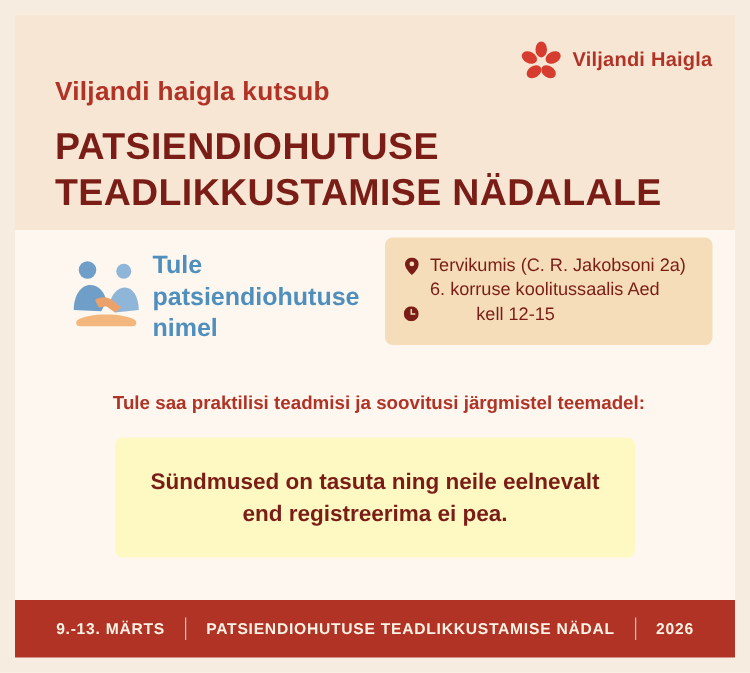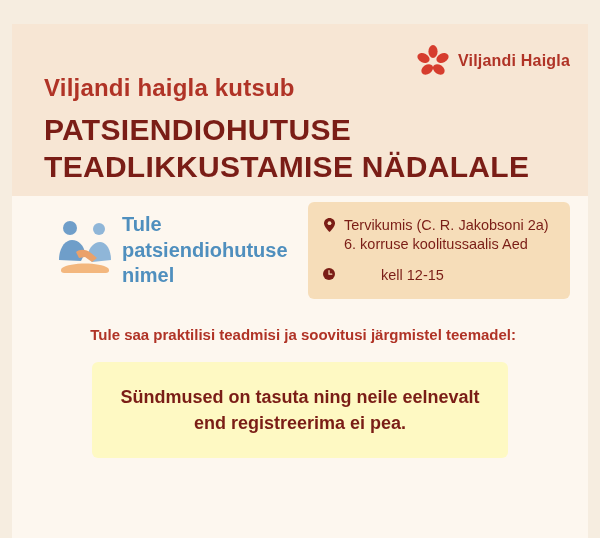--- a/index.html
+++ b/index.html
@@ -12,21 +12,21 @@
     background: #f6ede0;
     font-family: "Liberation Sans", sans-serif;
     overflow: hidden;
   }
   .poster {
     position: relative;
     width: 600px;
     height: 538px;
     background: #f6ede0;
     box-sizing: border-box;
-    padding: 24px 12px 12px 12px;
+    padding: 12px 12px 12px 12px;
   }
   .inner {
     position: relative;
     width: 576px;
     height: 514px;
     background: #fdf7ef;
     box-sizing: border-box;
   }
   .header-area {
     position: absolute;
@@ -54,21 +54,21 @@
     font-size: 16px;
     font-weight: bold;
     letter-spacing: 0.2px;
     white-space: nowrap;
   }
   .kicker {
     position: absolute;
     left: 32px;
     top: 50px;
     color: #b03326;
-    font-size: 24px;
+    font-size: 21px;
     font-weight: bold;
     letter-spacing: 0.2px;
   }
   .title {
     position: absolute;
     left: 32px;
     top: 88px;
     width: 520px;
     color: #7a1d16;
     font-size: 30px;
@@ -109,21 +109,21 @@
     width: 262px;
     background: #f6ddb9;
     border-radius: 6px;
     padding: 14px 14px 14px 14px;
     box-sizing: border-box;
   }
   .info-row {
     display: flex;
     align-items: flex-start;
     gap: 8px;
-    margin-bottom: 12px;
+    margin-bottom: 1px;
   }
   .info-row:last-child { margin-bottom: 0; gap: 45px; }
   .info-ico {
     width: 14px;
     flex: 0 0 14px;
     padding-top: 2px;
     color: #7a1d16;
     text-align: center;
     font-size: 13px;
     line-height: 1.2;
@@ -262,15 +262,22 @@
       </div>
     </div>
 
     <div class="subhead">Tule saa praktilisi teadmisi ja soovitusi järgmistel teemadel:</div>
 
     <div class="notice">
       <div class="notice-text">Sündmused on tasuta ning neile eelnevalt</div>
       <div class="notice-text">end registreerima ei pea.</div>
     </div>
 
+    <div class="bottom-bar">
+      <span class="bb-item">9.-13. MÄRTS</span>
+      <span class="bb-sep"></span>
+      <span class="bb-item">PATSIENDIOHUTUSE TEADLIKKUSTAMISE NÄDAL</span>
+      <span class="bb-sep"></span>
+      <span class="bb-item">2026</span>
+    </div>
 
   </div>
 </div>
 
 </body></html>

